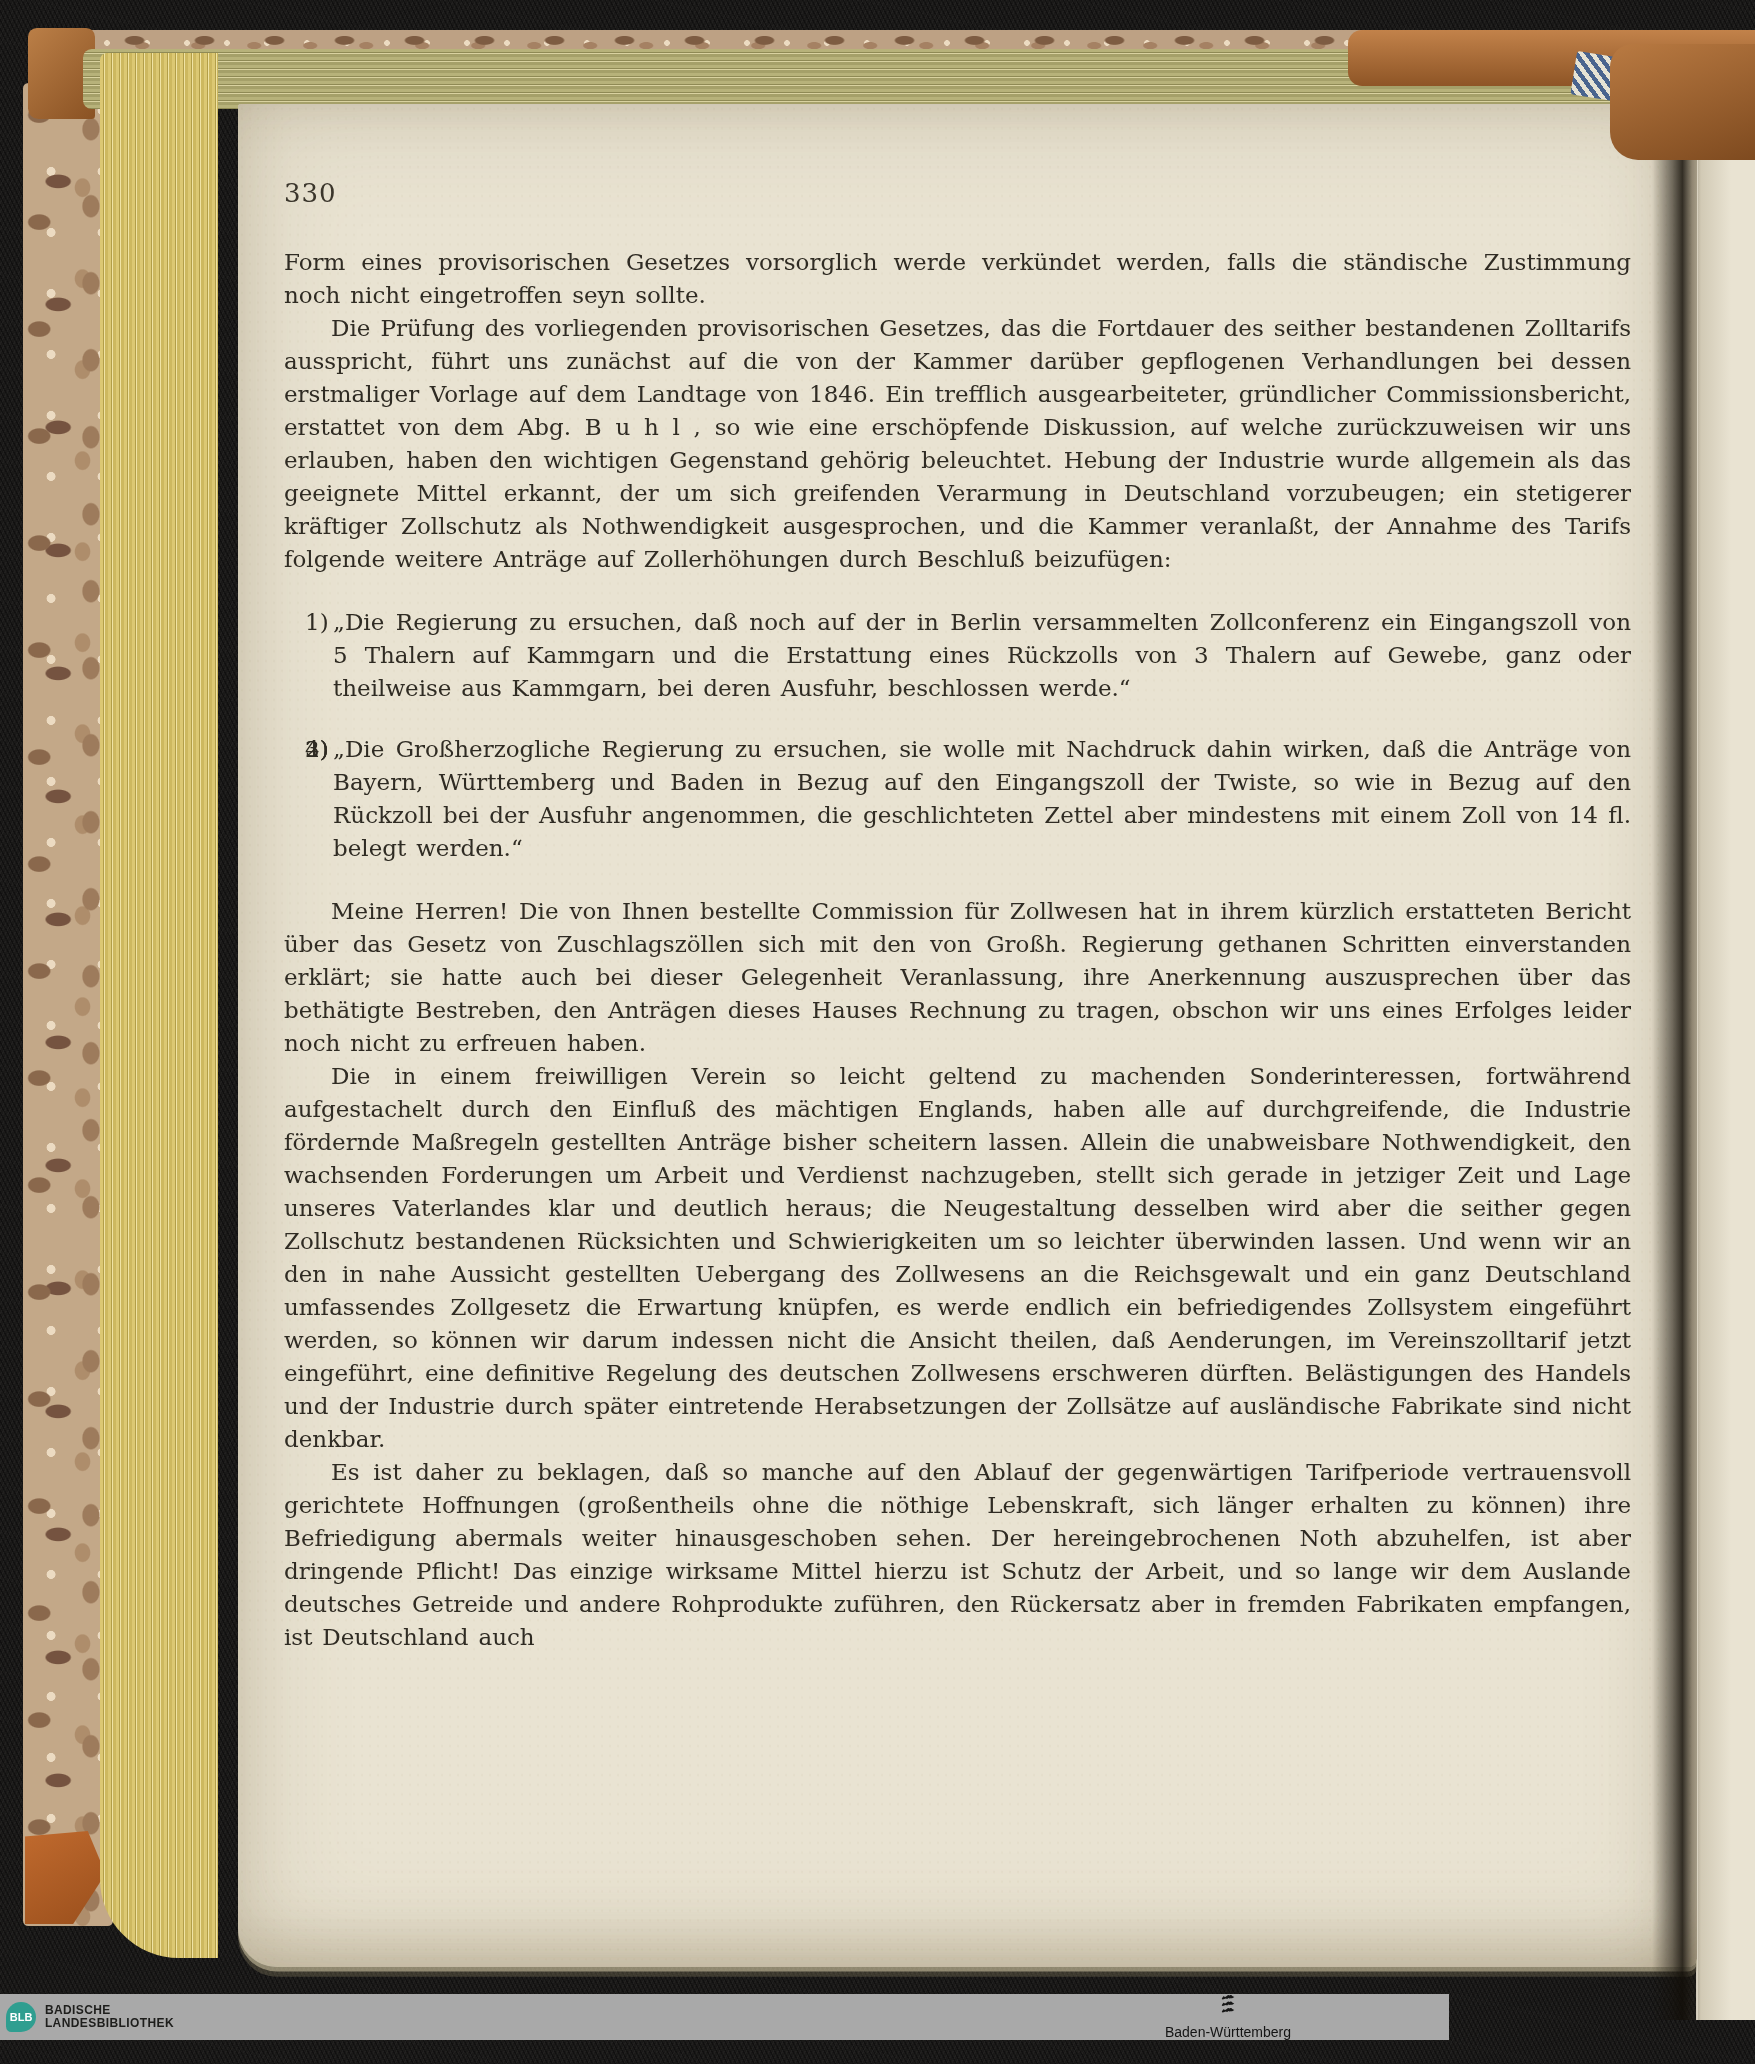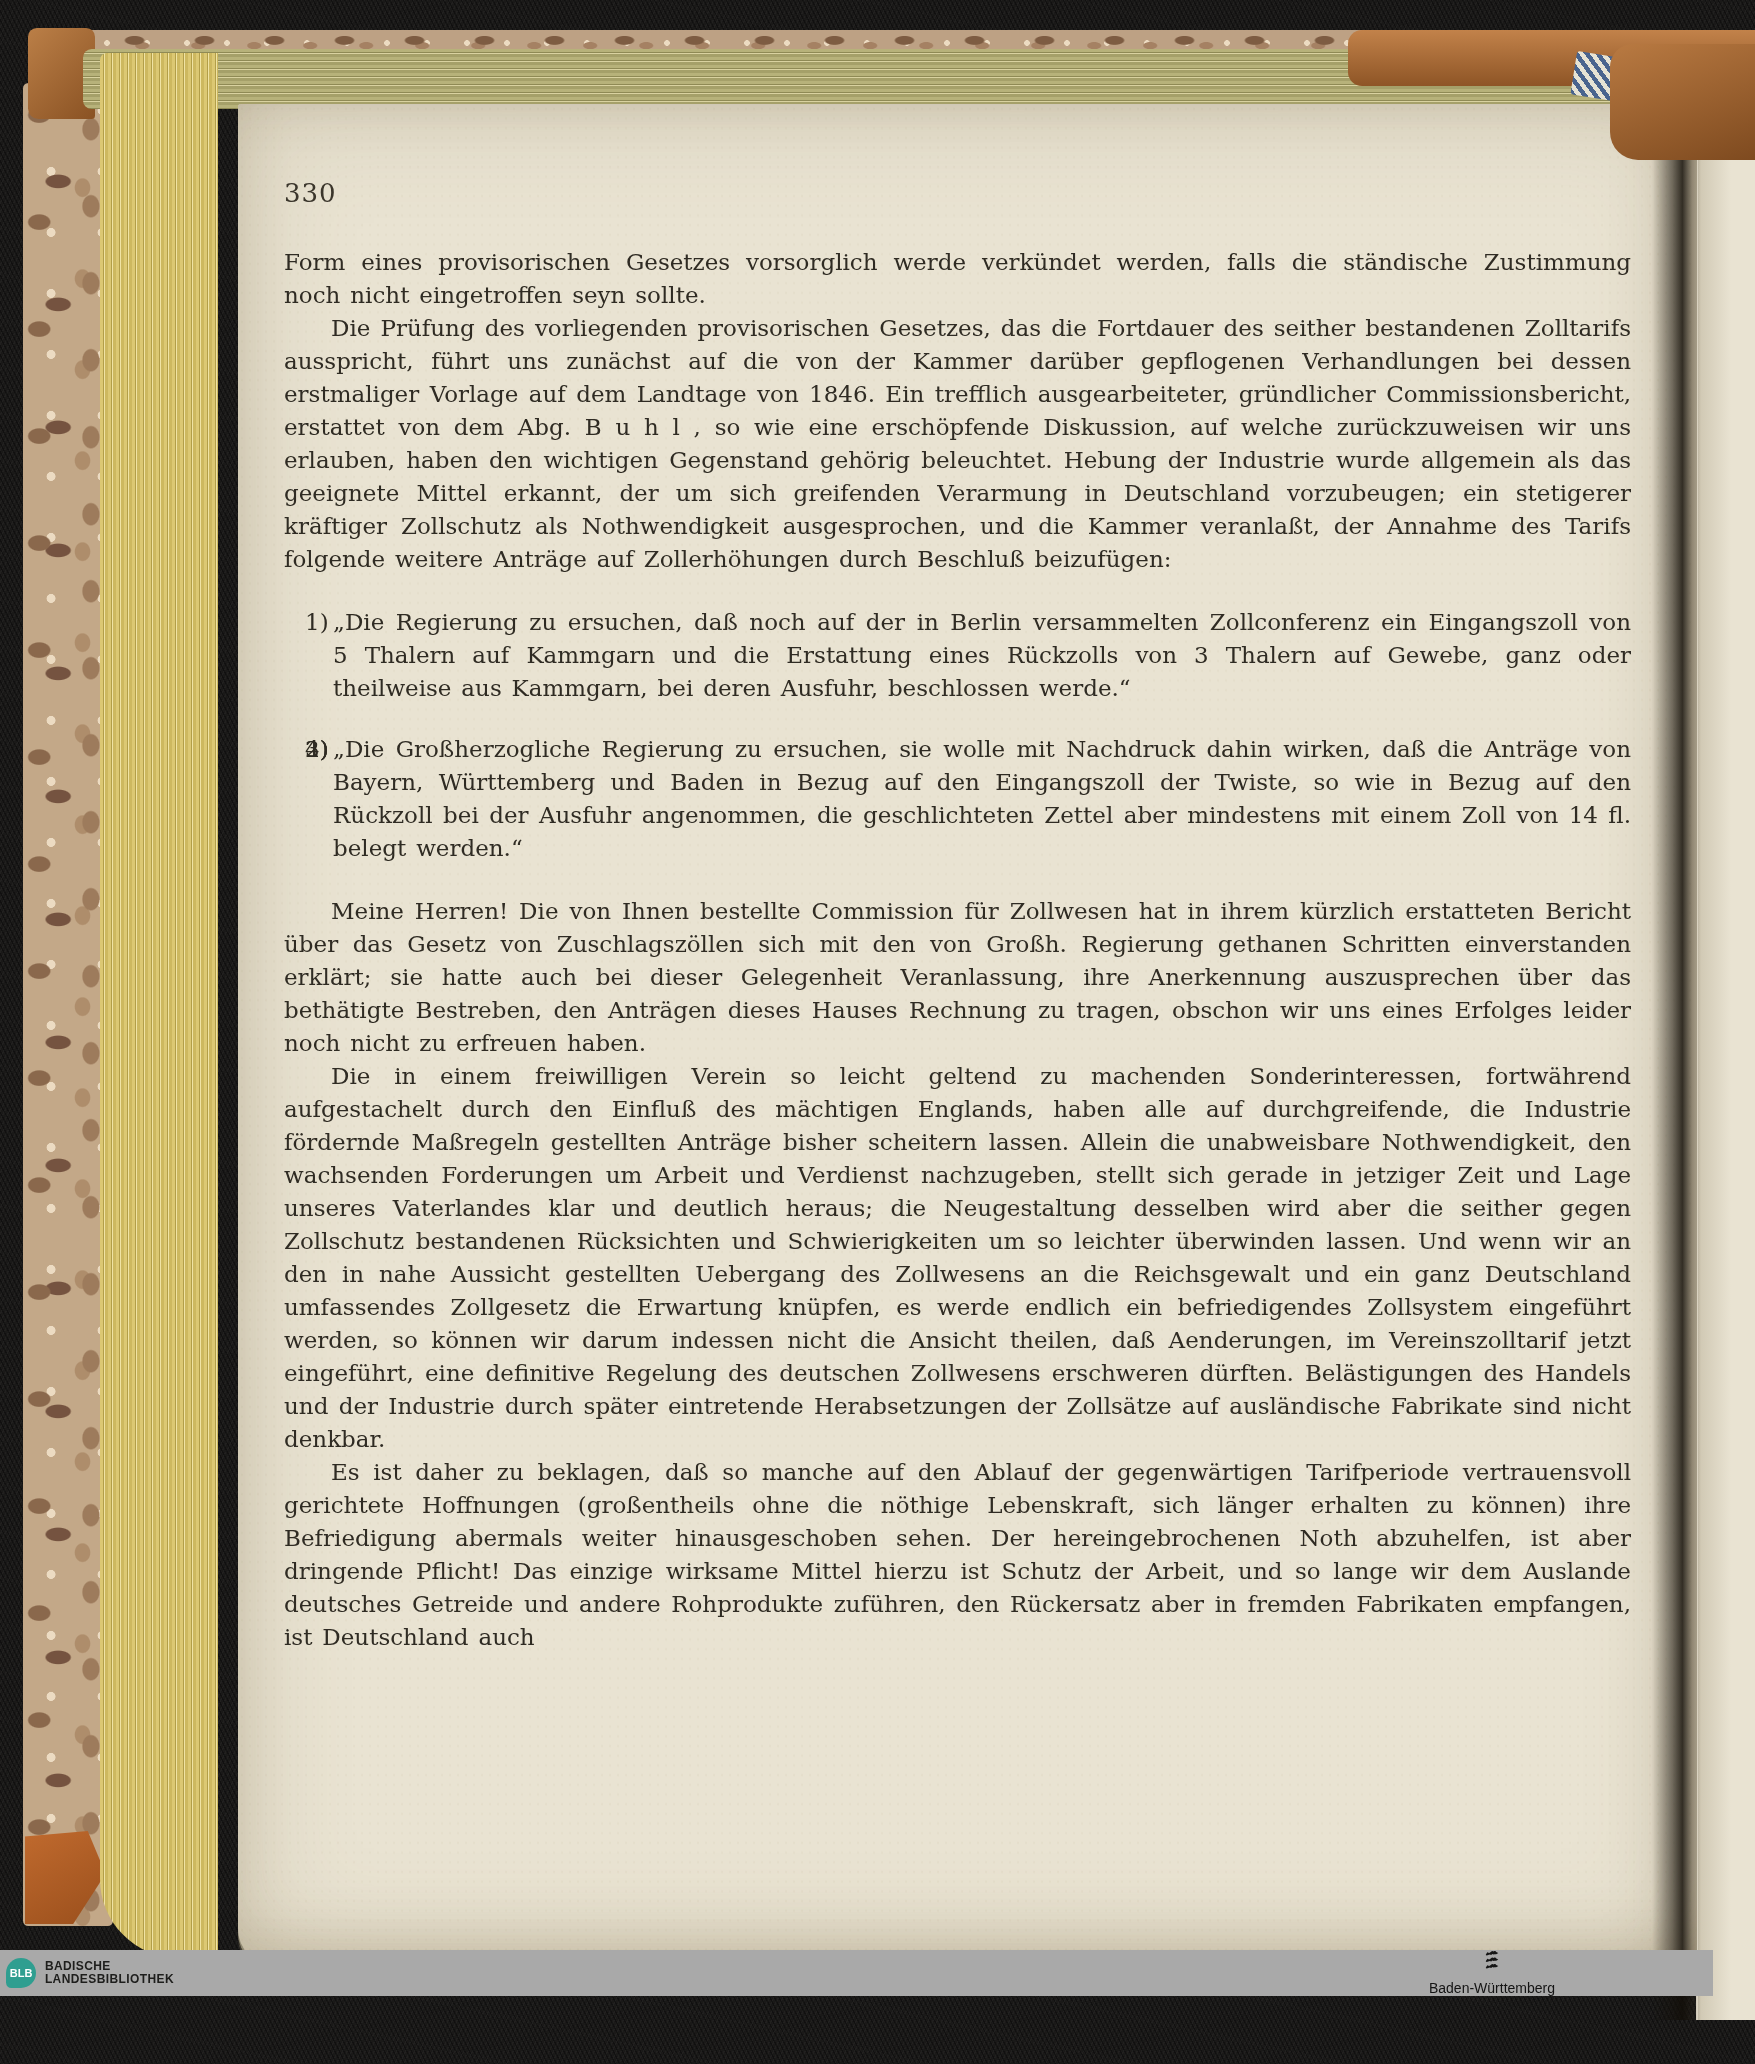--- a/index.html
+++ b/index.html
@@ -113,21 +113,21 @@
     text-align:justify;word-spacing:2.6px;
   }
   .textblock p{margin:0;}
   .ind{text-indent:47px;}
   .items{margin:30px 0;}
   .item{position:relative;padding-left:49px;margin:28px 0;}
   .item .marker{position:absolute;left:21px;}
 
   
   .footer{
-    position:absolute;left:0;top:1950px;width:1713px;height:46px;
+    position:absolute;left:0;top:1994px;width:1449px;height:46px;
     background:#a9a9a9;z-index:20;
   }
   .f-left{position:absolute;left:6.1px;top:0;height:46px;display:flex;align-items:center;gap:8.8px;}
   .blb-badge{
     width:30px;height:30px;background:#2f9e90;border-radius:50% 50% 50% 18%;
     display:flex;align-items:center;justify-content:center;
     color:#ffffff;font-family:"Liberation Sans",sans-serif;font-weight:bold;font-size:11px;
   }
   .lib-name{
     font-family:"Liberation Sans",sans-serif;font-weight:bold;

